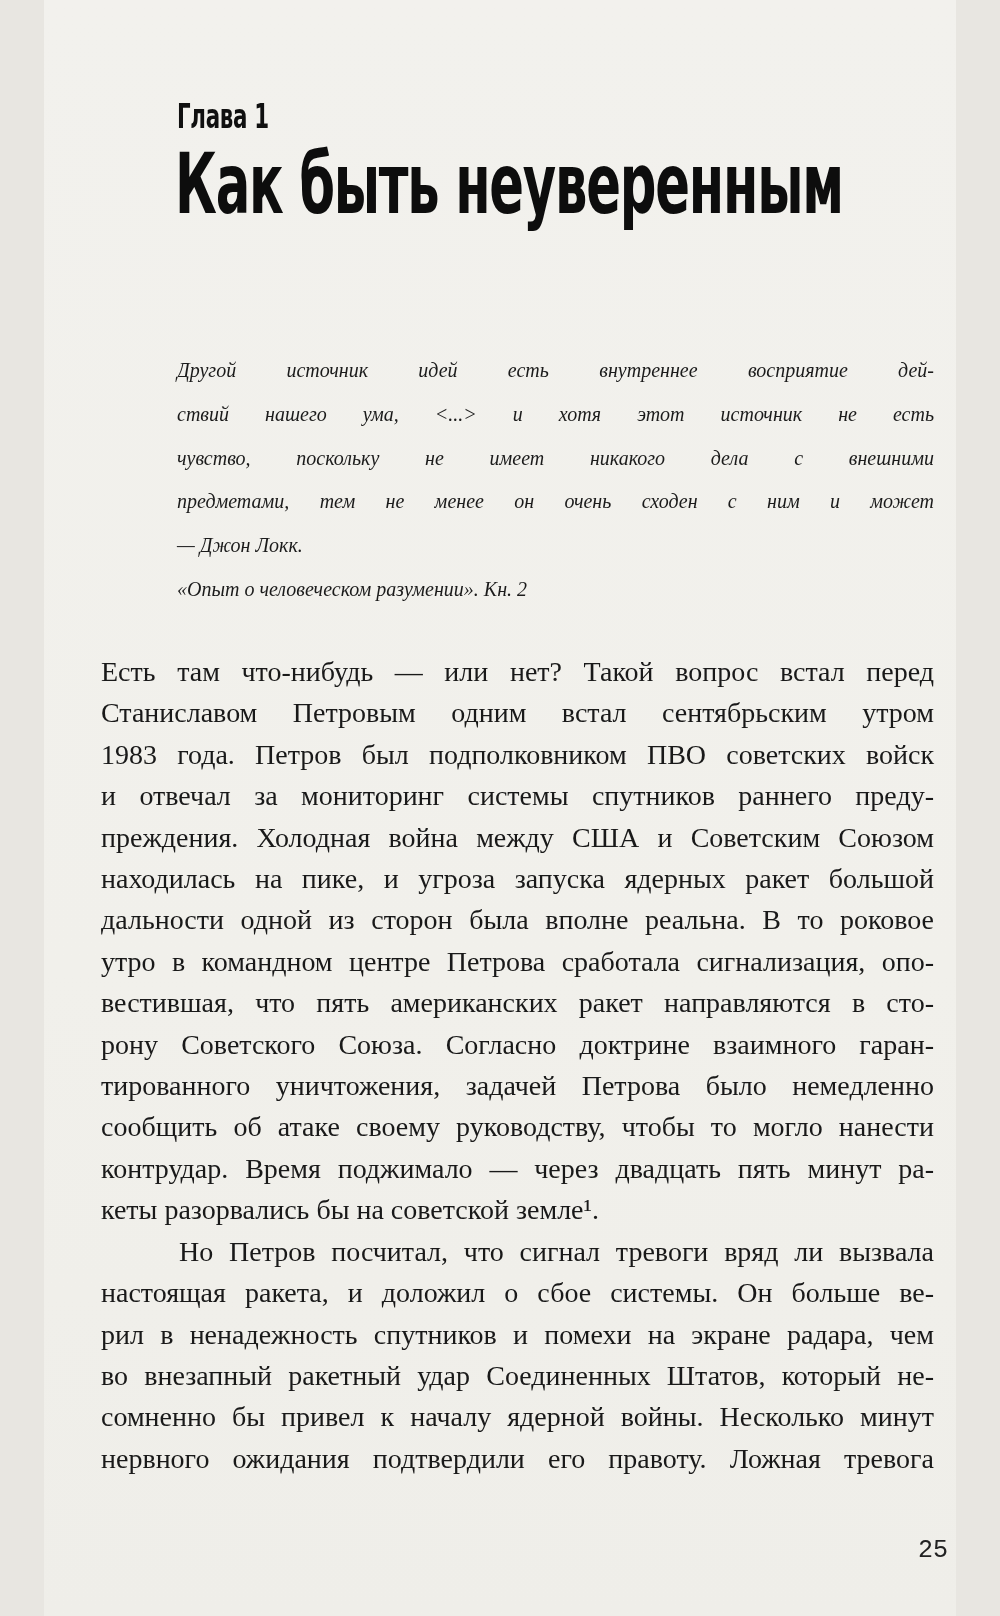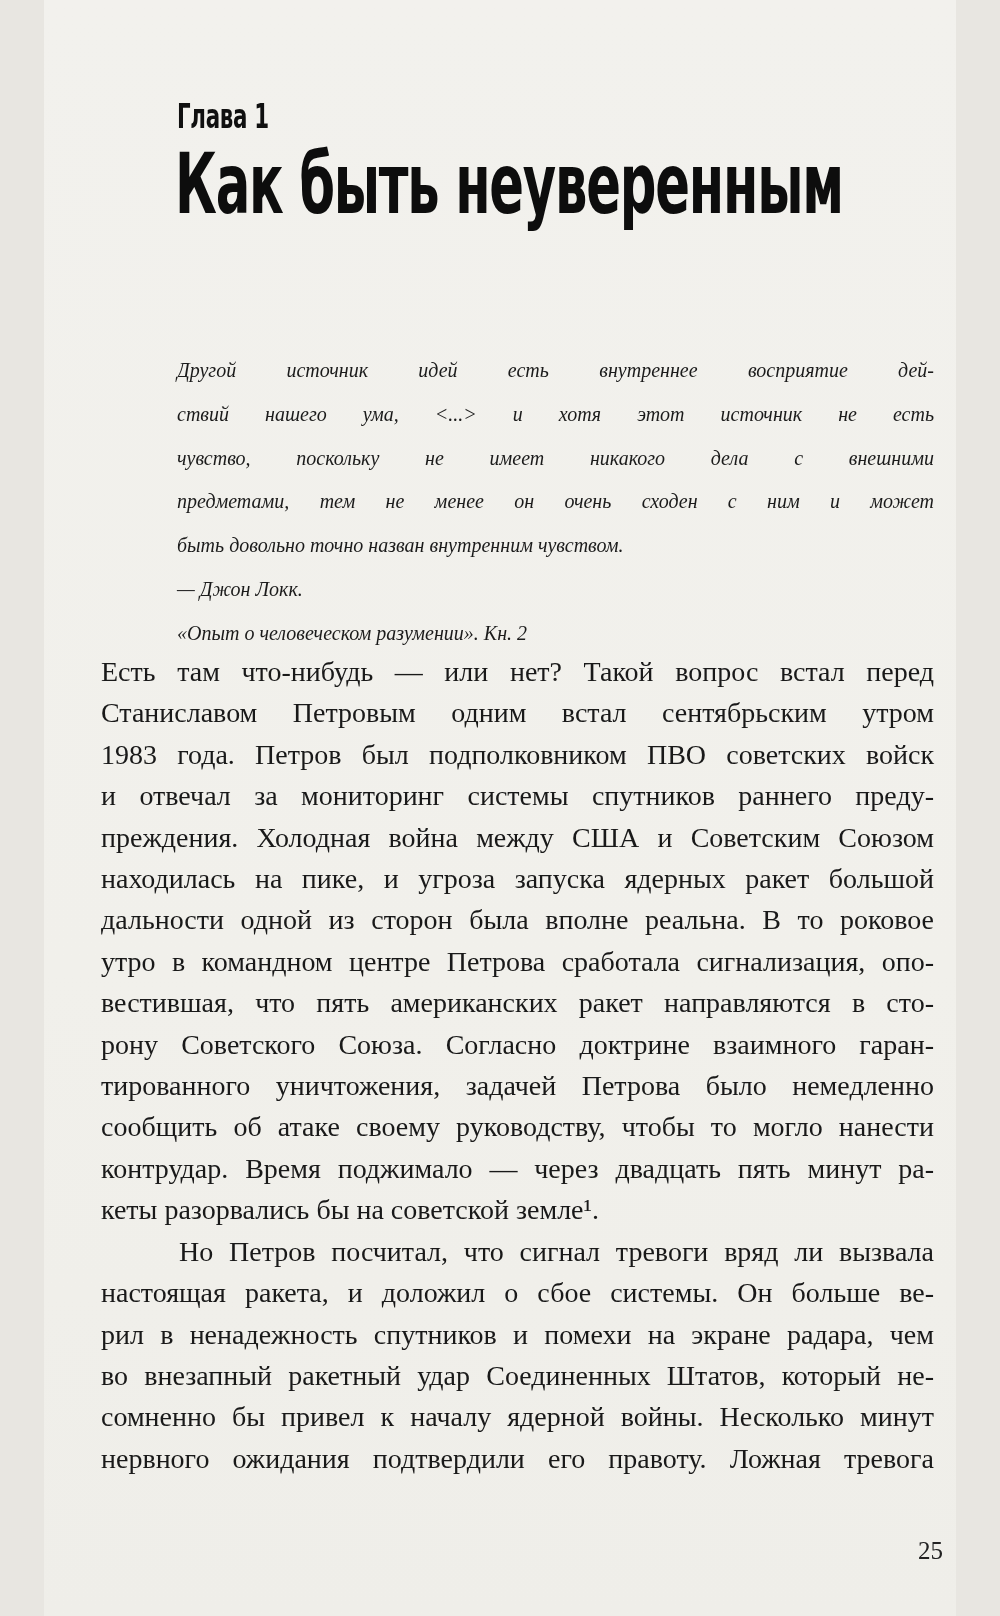--- a/index.html
+++ b/index.html
@@ -79,42 +79,41 @@
     text-align: justify;
     text-align-last: justify;
   }
   .bline.indent {
     text-indent: 78px;
   }
   .page-number {
     position: absolute;
     left: 874px;
     top: 1536px;
-    font-family: Liberation Serif, serif;
+    font-family: Liberation Mono, monospace;
     font-size: 25px;
     line-height: 1.2;
     color: #222222;
   }
 </style>
 </head>
 <body>
 
 <div class="page">
 
   <header>
     <div class="chapter-label">Глава 1</div>
     <h1 class="chapter-title">Как быть неуверенным</h1>
   </header>
 
   <section class="epigraph">
     <div class="ep-line j">Другой источник идей есть внутреннее восприятие дей-</div>
     <div class="ep-line j">ствий нашего ума, &lt;...&gt; и хотя этот источник не есть</div>
     <div class="ep-line j">чувство, поскольку не имеет никакого дела с внешними</div>
     <div class="ep-line j">предметами, тем не менее он очень сходен с ним и может</div>
-    <div class="ep-line">быть довольно точно назван внутренним чувством.</div>
     <div class="ep-attr">— Джон Локк.</div>
     <div class="ep-attr">«Опыт о человеческом разумении». Кн. 2</div>
   </section>
 
   <section class="body-text">
     <div class="bline j">Есть там что-нибудь — или нет? Такой вопрос встал перед</div>
     <div class="bline j">Станиславом Петровым одним встал сентябрьским утром</div>
     <div class="bline j">1983 года. Петров был подполковником ПВО советских войск</div>
     <div class="bline j">и отвечал за мониторинг системы спутников раннего преду-</div>
     <div class="bline j">преждения. Холодная война между США и Советским Союзом</div>

